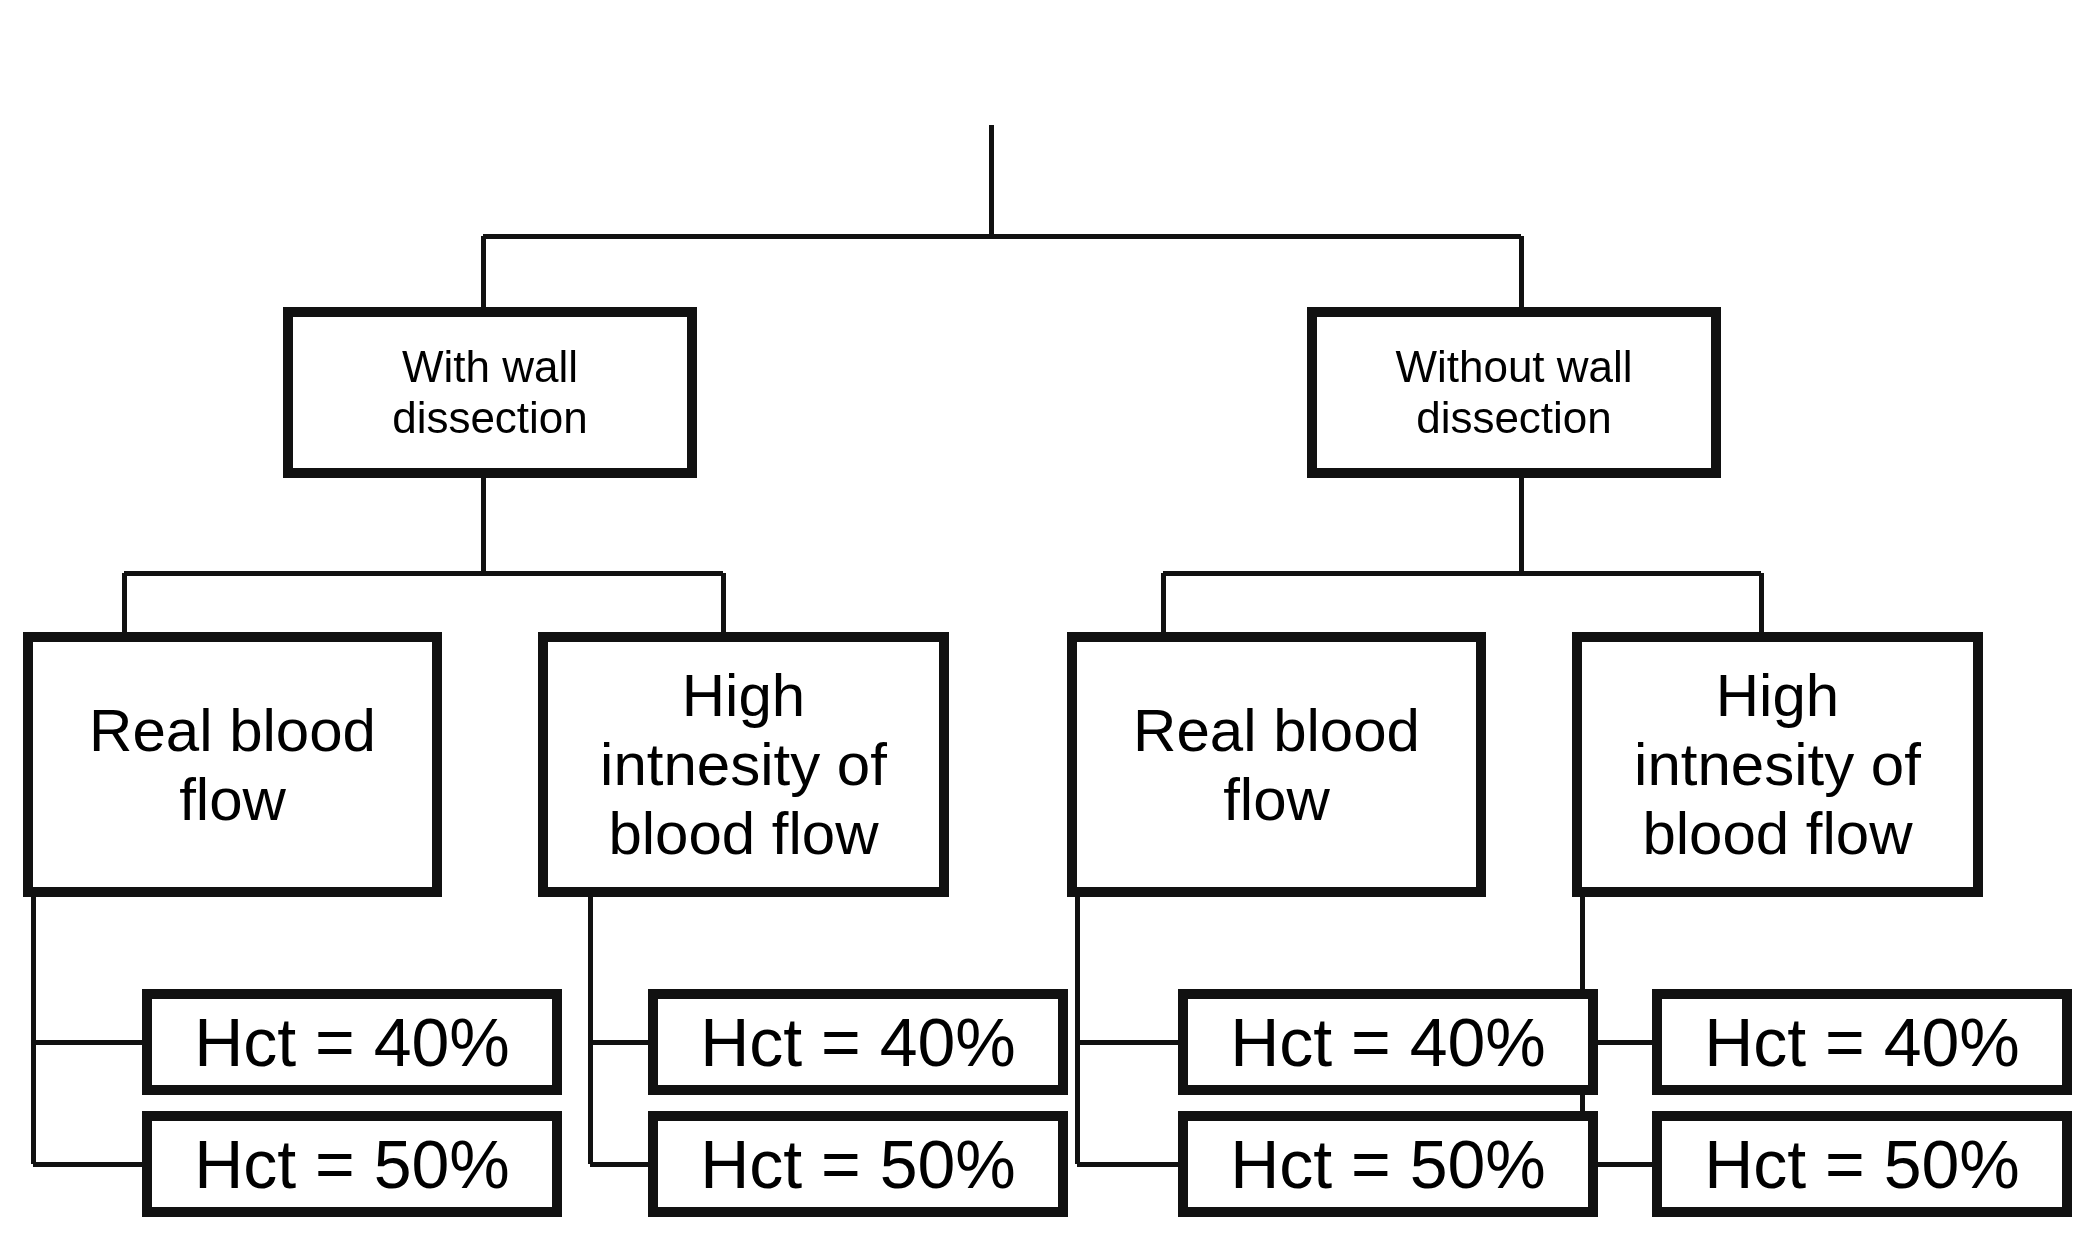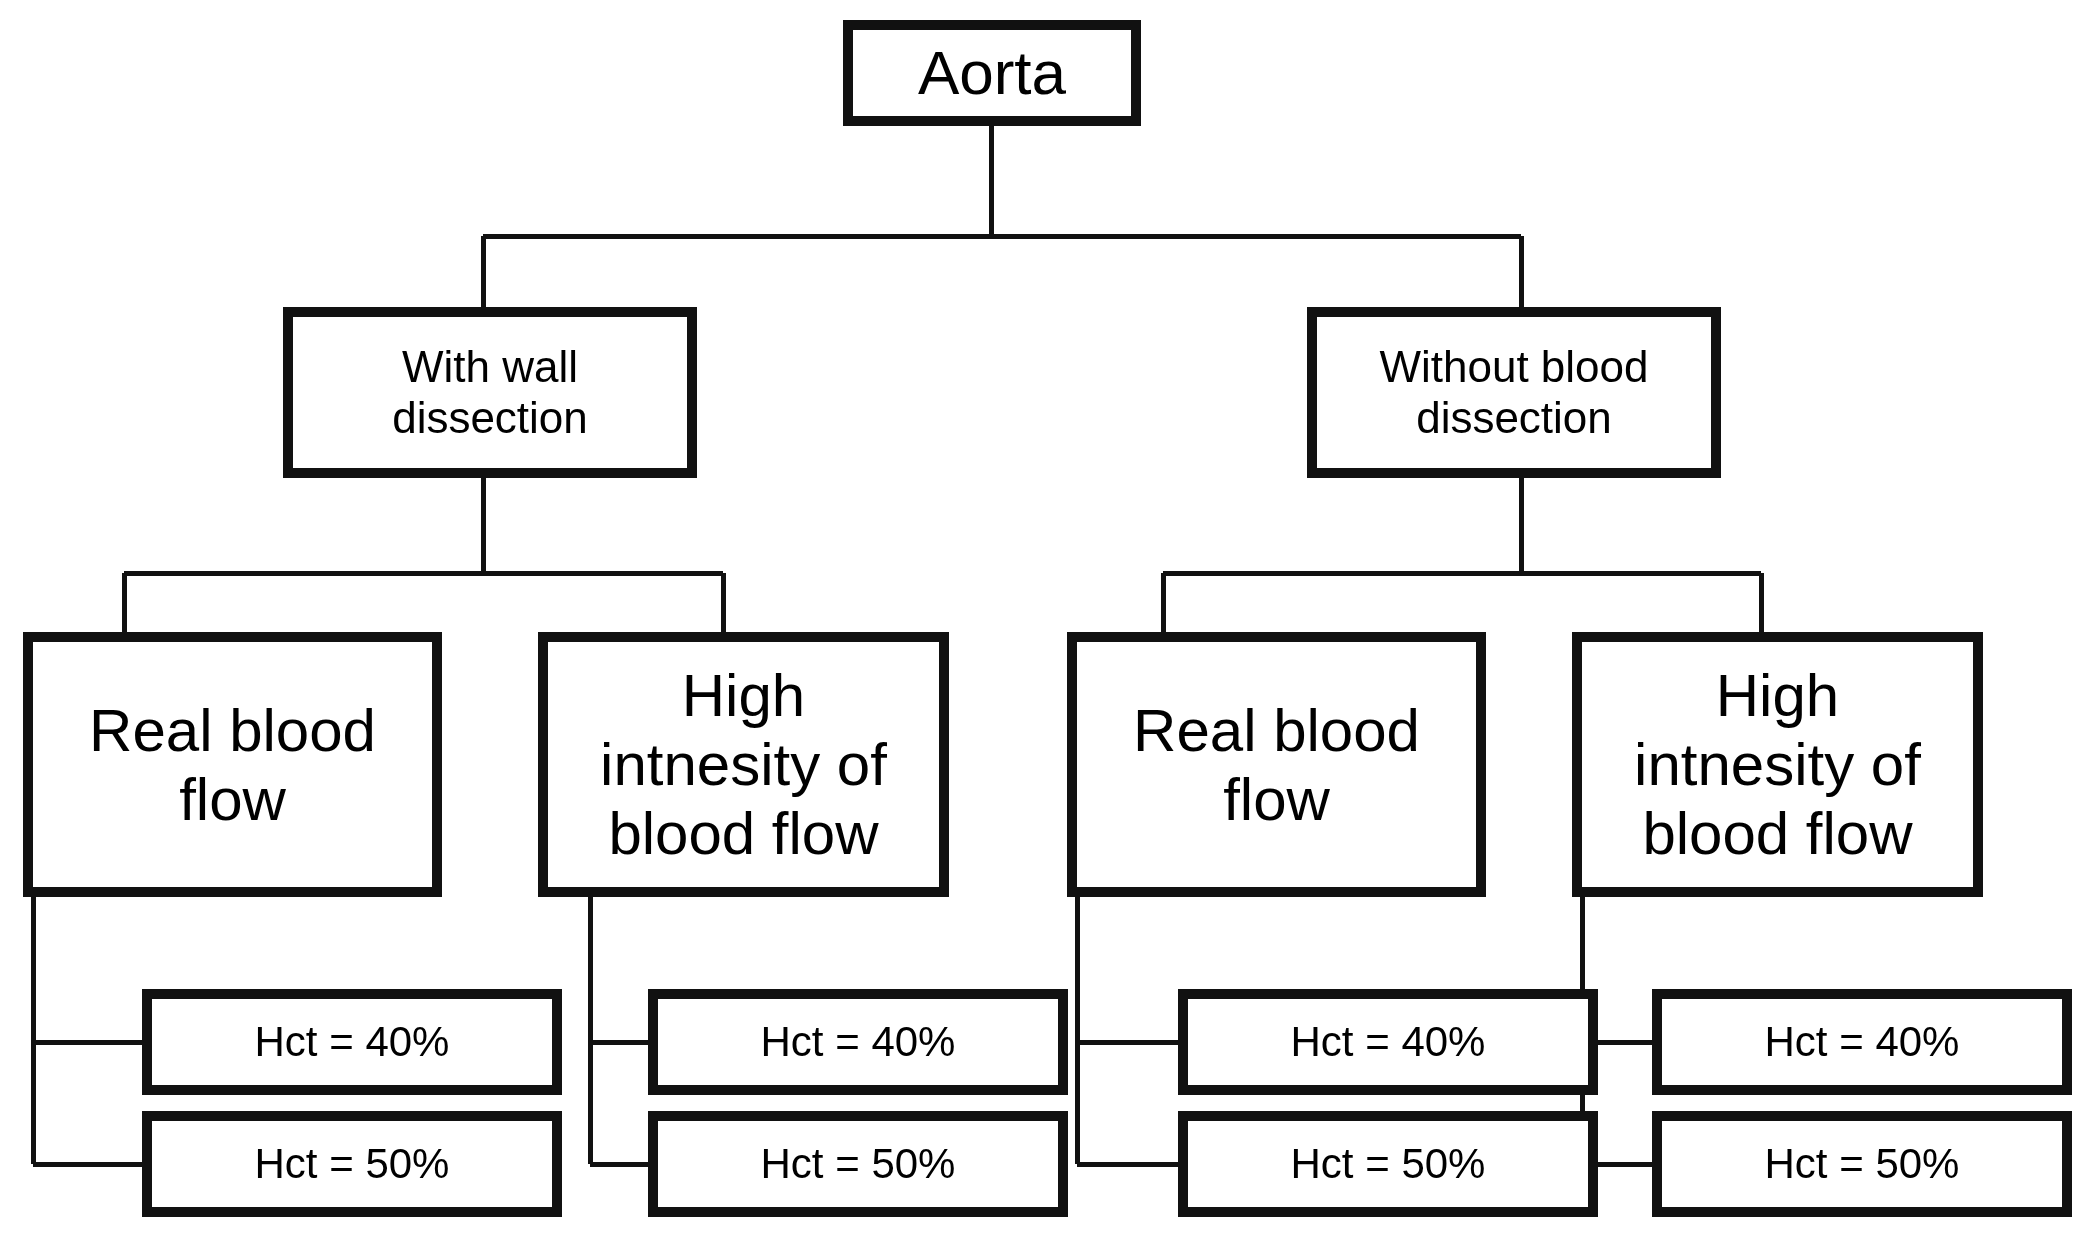--- a/index.html
+++ b/index.html
@@ -40,21 +40,21 @@
   }
   .node .node-label {
     display: block;
     padding: 0 8px;
     white-space: pre-line;
   }
   
   .level-root   { font-size: 62px; }
   .level-two    { font-size: 44px; }
   .level-three  { font-size: 60px; }
-  .level-leaf   { font-size: 42px; }
+  .level-leaf   { font-size: 68px; }
 </style>
 </head>
 <body>
 
 <div id="diagram-root">
 
   <svg id="connector-layer" viewBox="0 0 2082 1236" width="2082" height="1236" xmlns="http://www.w3.org/2000/svg">
     <g fill="none" stroke="#111111" stroke-width="5" shape-rendering="crispEdges">
 
       <path d="M 991 125 L 991 236"></path>
@@ -83,31 +83,28 @@
       <path d="M 1077 897 L 1077 1164"></path>
       <path d="M 1077 1042 L 1178 1042"></path>
       <path d="M 1077 1164 L 1178 1164"></path>
 
       <path d="M 1582 897 L 1582 1164"></path>
       <path d="M 1582 1042 L 1652 1042"></path>
       <path d="M 1582 1164 L 1652 1164"></path>
     </g>
   </svg>
 
-  <div class="node level-root" style="left:850px; top:27px; width:284px; height:92px;">
-    <span class="node-label">Aorta</span>
-  </div>
 
   <div class="node level-two" style="left:290px; top:314px; width:400px; height:157px;">
     <span class="node-label">With wall
 dissection</span>
   </div>
 
   <div class="node level-two" style="left:1314px; top:314px; width:400px; height:157px;">
-    <span class="node-label">Without blood
+    <span class="node-label">Without wall
 dissection</span>
   </div>
 
   <div class="node level-three" style="left:30px; top:639px; width:405px; height:251px;">
     <span class="node-label">Real blood
 flow</span>
   </div>
 
   <div class="node level-three" style="left:545px; top:639px; width:397px; height:251px;">
     <span class="node-label">High

